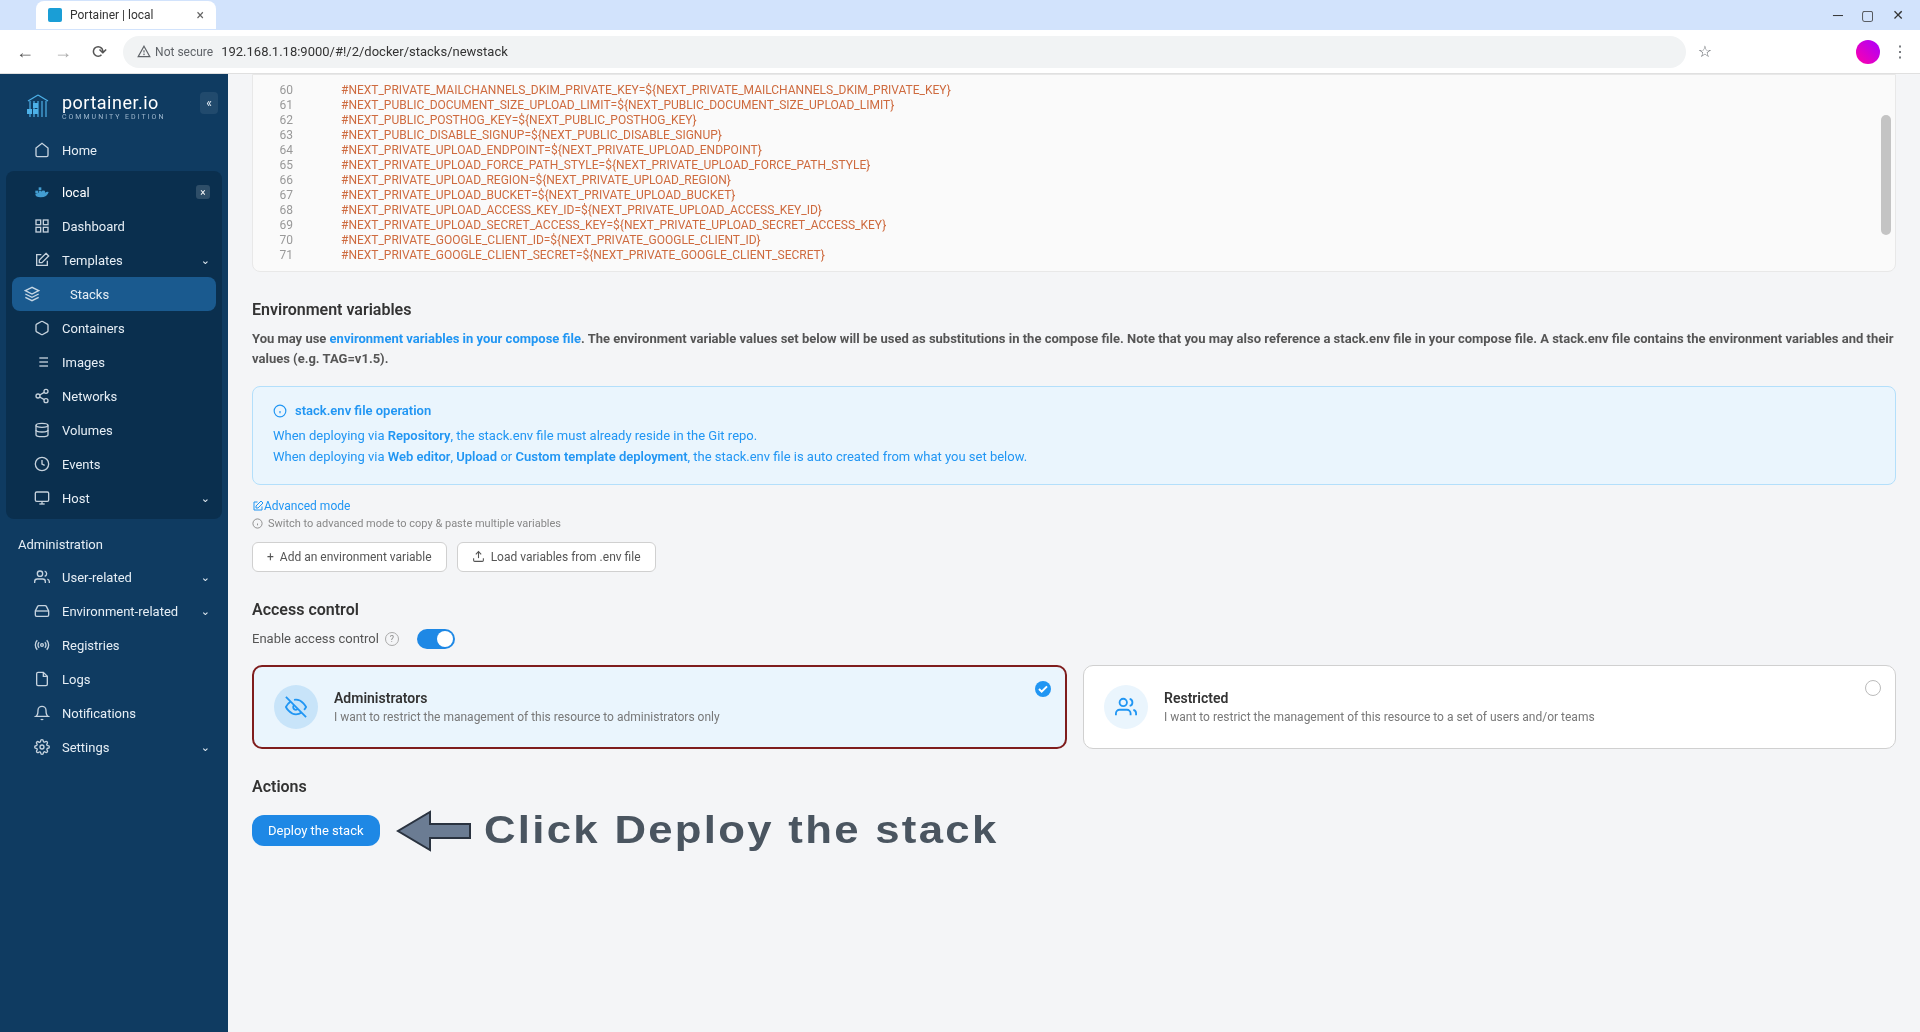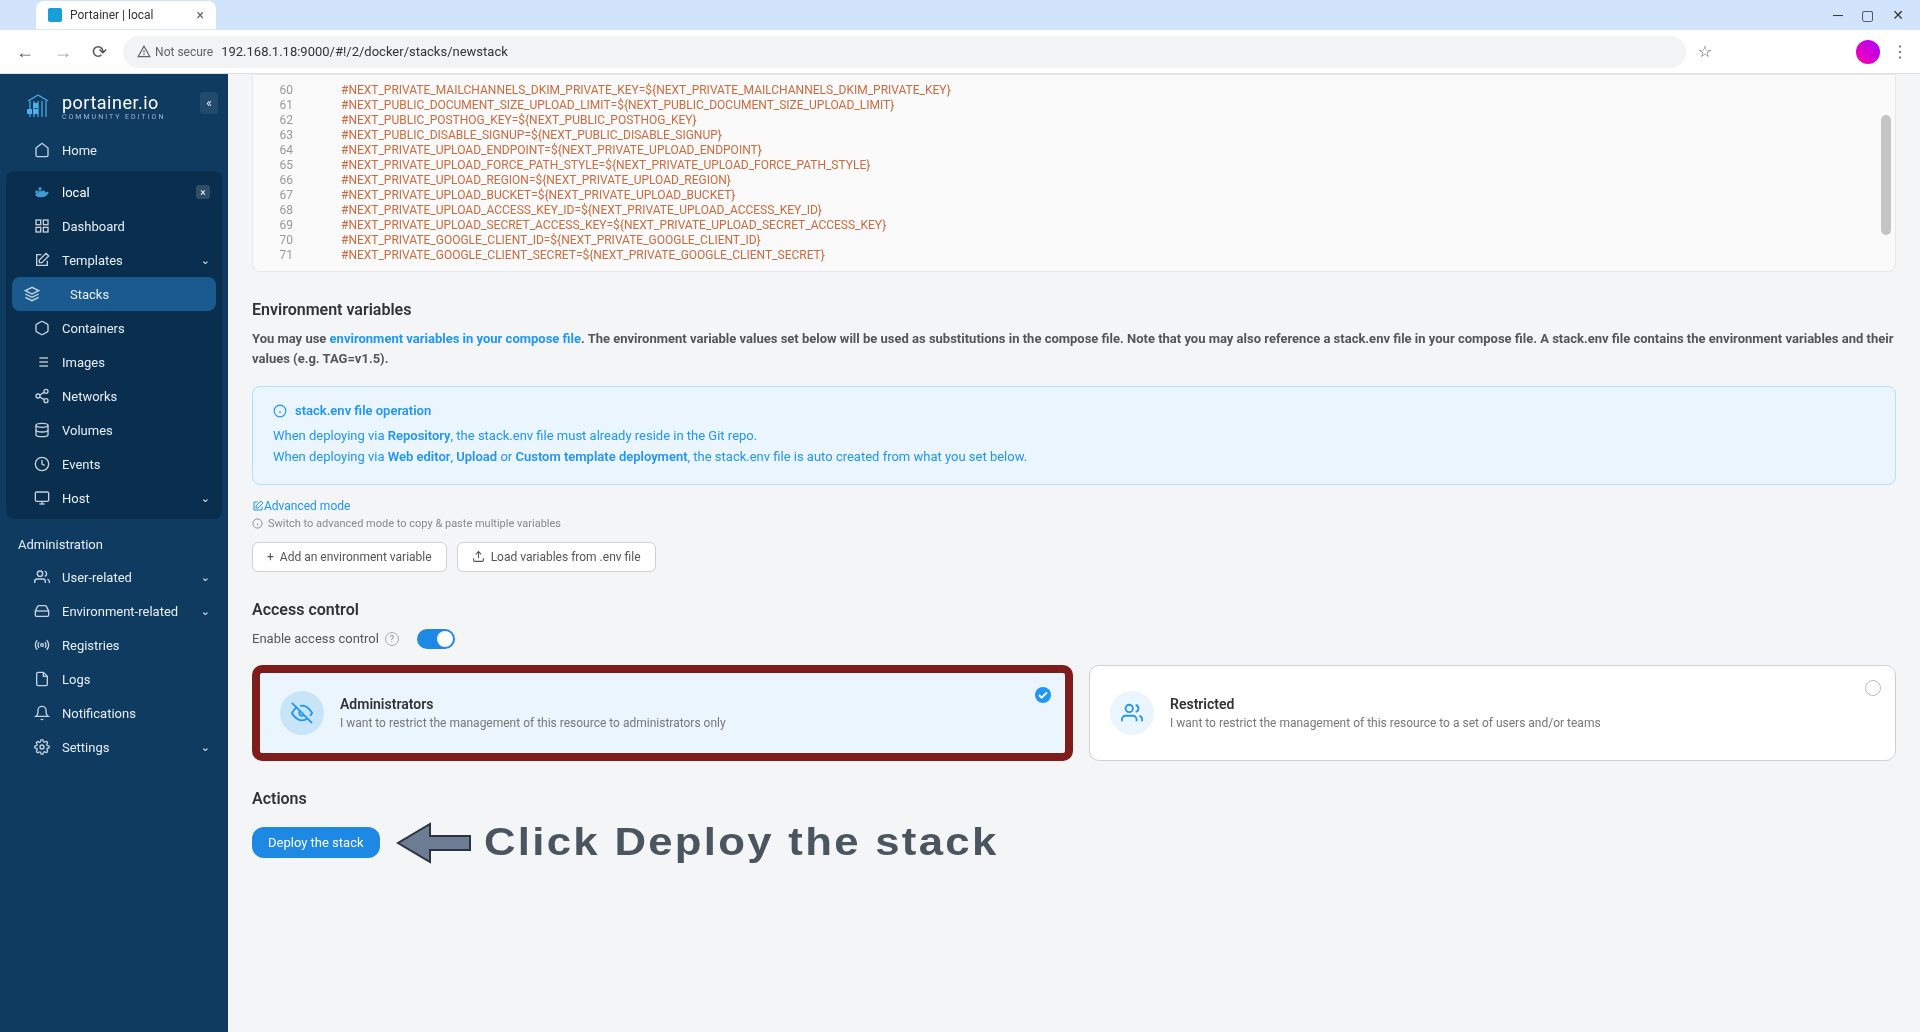--- a/index.html
+++ b/index.html
@@ -51,21 +51,21 @@
 .adv-link { color:#2196f3; font-size:12px; display:flex; align-items:center; gap:0; margin-top:14px; cursor:pointer; }
 .hint-text { font-size:11px; color:#888; display:flex; align-items:center; gap:5px; margin-top:4px;text-align:center; }
 .btn-row { display:flex; gap:10px; margin-top:12px; }
 .btn-outline { border:1px solid #d0d0d0; background:#fff; border-radius:6px; padding:7px 14px; font-size:12px; color:#555; display:flex; align-items:center; gap:6px; cursor:pointer; }
 .toggle-row { display:flex; align-items:center; gap:18px; margin-top:10px; }
 .toggle-label { font-size:13px; color:#555; display:flex; align-items:center; gap:6px; }
 .toggle { width:38px; height:20px; background:#1e88e5; border-radius:10px; position:relative; cursor:pointer; }
 .toggle::after { content:""; position:absolute; width:16px; height:16px; background:#fff; border-radius:50%; top:2px; right:2px; }
 .cards { display:flex; gap:16px; margin-top:16px; }
 .card { flex:1; border:1px solid #d0d0d0; border-radius:10px; padding:18px 20px; display:flex; align-items:center; gap:16px; cursor:pointer; position:relative; background:#fff; }
-.card.selected { border:8px solid #7f1d1d; background:#eaf5fd; }
+.card.selected { border:2px solid #7f1d1d; background:#eaf5fd; }
 .card-icon { width:44px; height:44px; background:#d6ebfa; border-radius:50%; display:flex; align-items:center; justify-content:center; color:#2196f3; flex-shrink:0; }
 .card.selected .card-icon { background:#c8e4f9; }
 .card:not(.selected) .card-icon { background:#eaf5fd; }
 .card-title { font-size:14px; font-weight:600; color:#333; }
 .card-desc { font-size:12px; color:#777; margin-top:4px; }
 .card-check { position:absolute; top:14px; right:14px; width:16px; height:16px; }
 .card-check.on { background:#2196f3; border-radius:50%; }
 .card-check.off { border:1.5px solid #bbb; border-radius:50%; }
 .btn-primary { background:#1e88e5; color:#fff; border:none; border-radius:12px; padding:8px 16px; font-size:13px; cursor:pointer; }
 .annotation { display:flex; align-items:center; gap:12px; margin-top:8px; }

